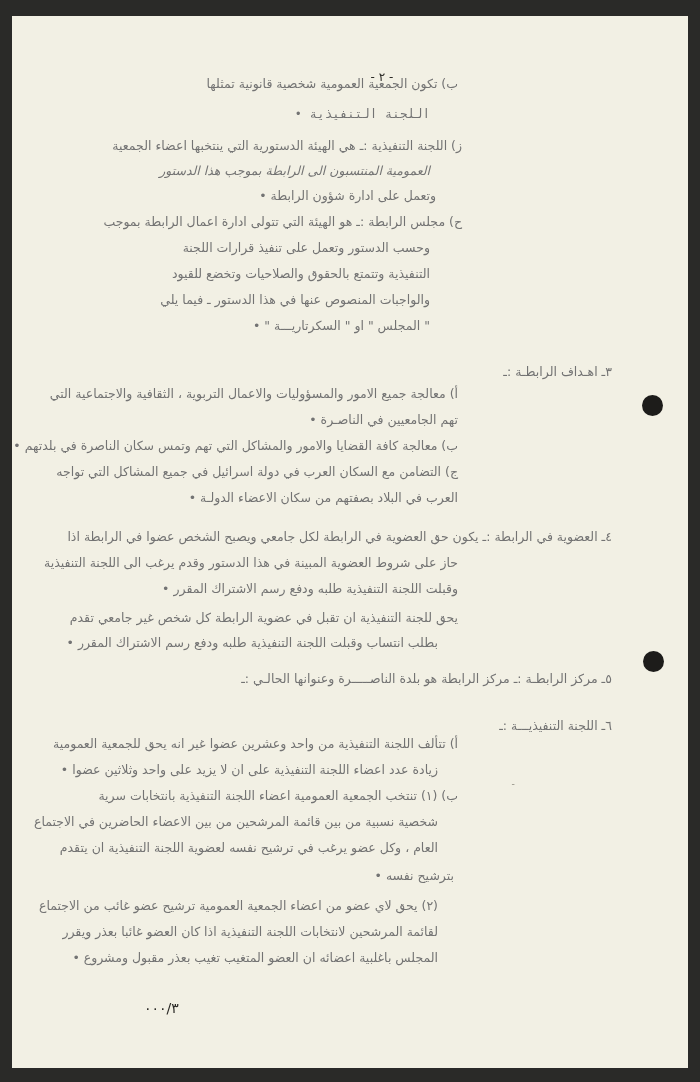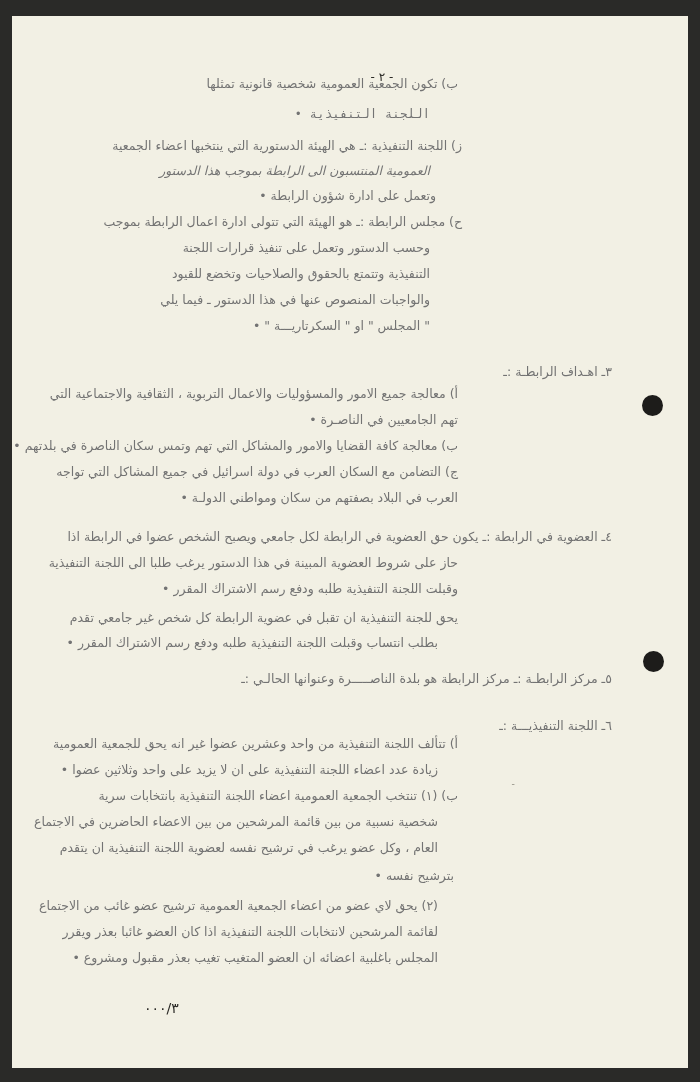--- a/index.html
+++ b/index.html
@@ -41,23 +41,23 @@
       <div class="line" style="right: 226px; top: 197px;">ح) مجلس الرابطة :ـ هو الهيئة التي تتولى ادارة اعمال الرابطة بموجب</div>
       <div class="line" style="right: 258px; top: 223px;">وحسب الدستور وتعمل على تنفيذ قرارات اللجنة</div>
       <div class="line" style="right: 258px; top: 249px;">التنفيذية وتتمتع بالحقوق والصلاحيات وتخضع للقيود</div>
       <div class="line" style="right: 258px; top: 275px;">والواجبات المنصوص عنها في هذا الدستور ـ فيما يلي</div>
       <div class="line" style="right: 258px; top: 301px;">" المجلس " او " السكرتاريـــة " •</div>
       <div class="line" style="right: 76px; top: 347px;">٣ـ   اهـداف الرابطـة :ـ</div>
       <div class="line" style="right: 230px; top: 369px;">أ)   معالجة جميع الامور والمسؤوليات والاعمال التربوية ، الثقافية والاجتماعية التي</div>
       <div class="line" style="right: 230px; top: 395px;">تهم الجامعيين في الناصـرة •</div>
       <div class="line" style="right: 230px; top: 421px;">ب)  معالجة كافة القضايا والامور والمشاكل التي تهم وتمس سكان الناصرة في بلدتهم •</div>
       <div class="line" style="right: 230px; top: 447px;">ج)  التضامن مع السكان العرب في دولة اسرائيل في جميع المشاكل التي تواجه</div>
-      <div class="line" style="right: 230px; top: 473px;">العرب في البلاد بصفتهم من سكان ومواطني الدولـة •</div>
+      <div class="line" style="right: 230px; top: 473px;">العرب في البلاد بصفتهم من سكان الاعضاء الدولـة •</div>
       <div class="line" style="right: 76px; top: 512px;">٤ـ   العضوية في الرابطة :ـ يكون حق العضوية في الرابطة لكل جامعي ويصبح الشخص عضوا في الرابطة اذا</div>
-      <div class="line" style="right: 230px; top: 538px;">حاز على شروط العضوية المبينة في هذا الدستور يرغب طلبا الى اللجنة التنفيذية</div>
+      <div class="line" style="right: 230px; top: 538px;">حاز على شروط العضوية المبينة في هذا الدستور وقدم يرغب الى اللجنة التنفيذية</div>
       <div class="line" style="right: 230px; top: 564px;">وقبلت اللجنة التنفيذية طلبه  ودفع رسم الاشتراك المقرر •</div>
       <div class="line" style="right: 230px; top: 593px;">يحق للجنة التنفيذية ان تقبل في عضوية الرابطة كل شخص غير جامعي تقدم</div>
       <div class="line" style="right: 250px; top: 618px;">بطلب انتساب وقبلت اللجنة التنفيذية طلبه  ودفع رسم الاشتراك المقرر •</div>
       <div class="line" style="right: 76px; top: 654px;">٥ـ   مركز الرابطـة  :ـ     مركز الرابطة هو بلدة الناصـــــرة وعنوانها الحالـي  :ـ</div>
       <div class="line" style="right: 76px; top: 701px;">٦ـ   اللجنة التنفيذيـــة :ـ</div>
       <div class="line" style="right: 230px; top: 719px;">أ)   تتألف اللجنة التنفيذية من واحد وعشرين عضوا غير انه يحق للجمعية العمومية</div>
       <div class="line" style="right: 250px; top: 745px;">زيادة عدد اعضاء  اللجنة التنفيذية على ان لا يزيد على واحد وثلاثين عضوا •</div>
       <div class="line" style="right: 230px; top: 771px;">ب)  (١)  تنتخب الجمعية العمومية اعضاء  اللجنة التنفيذية بانتخابات سرية</div>
       <div class="line" style="right: 250px; top: 797px;">شخصية نسبية من بين قائمة المرشحين من بين الاعضاء  الحاضرين في الاجتماع</div>
       <div class="line" style="right: 250px; top: 823px;">العام ، وكل  عضو يرغب في ترشيح نفسه  لعضوية اللجنة التنفيذية ان يتقدم</div>

